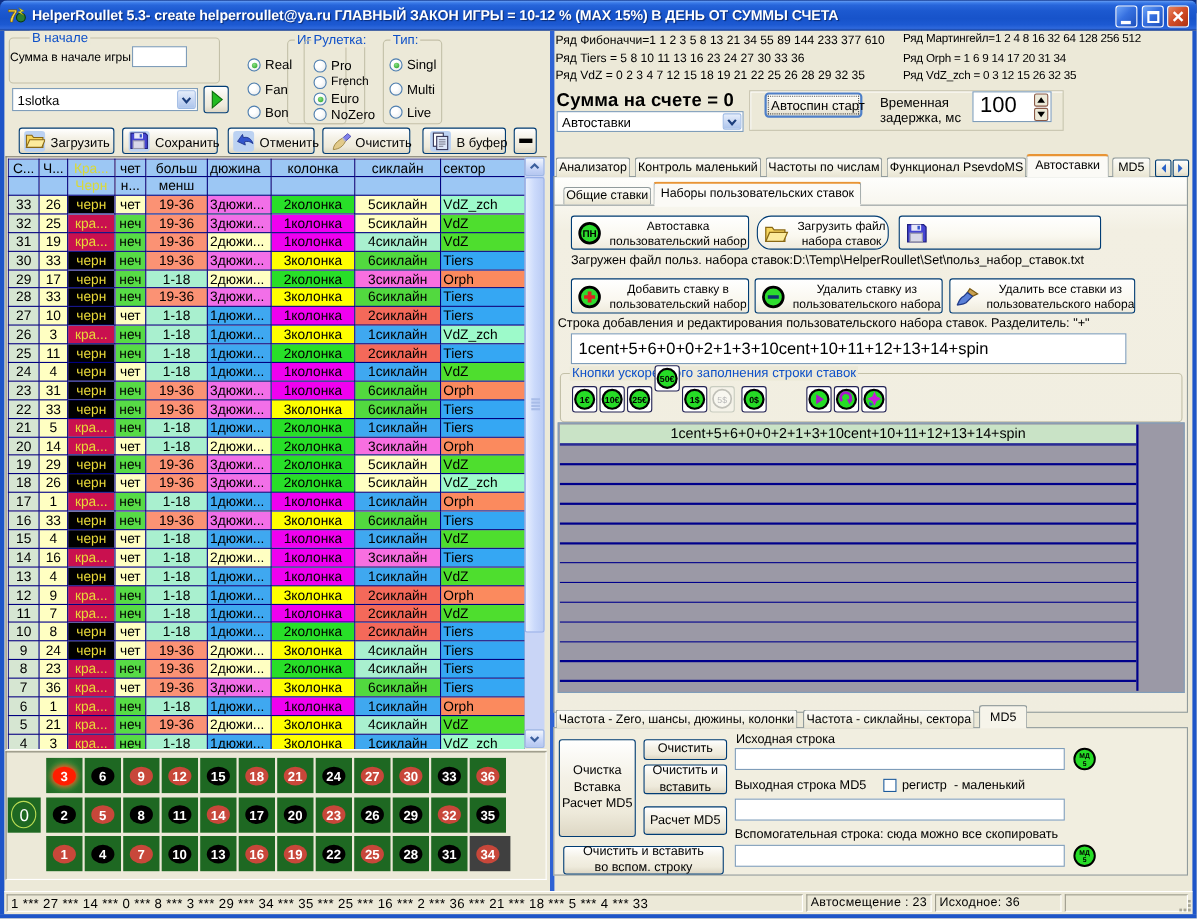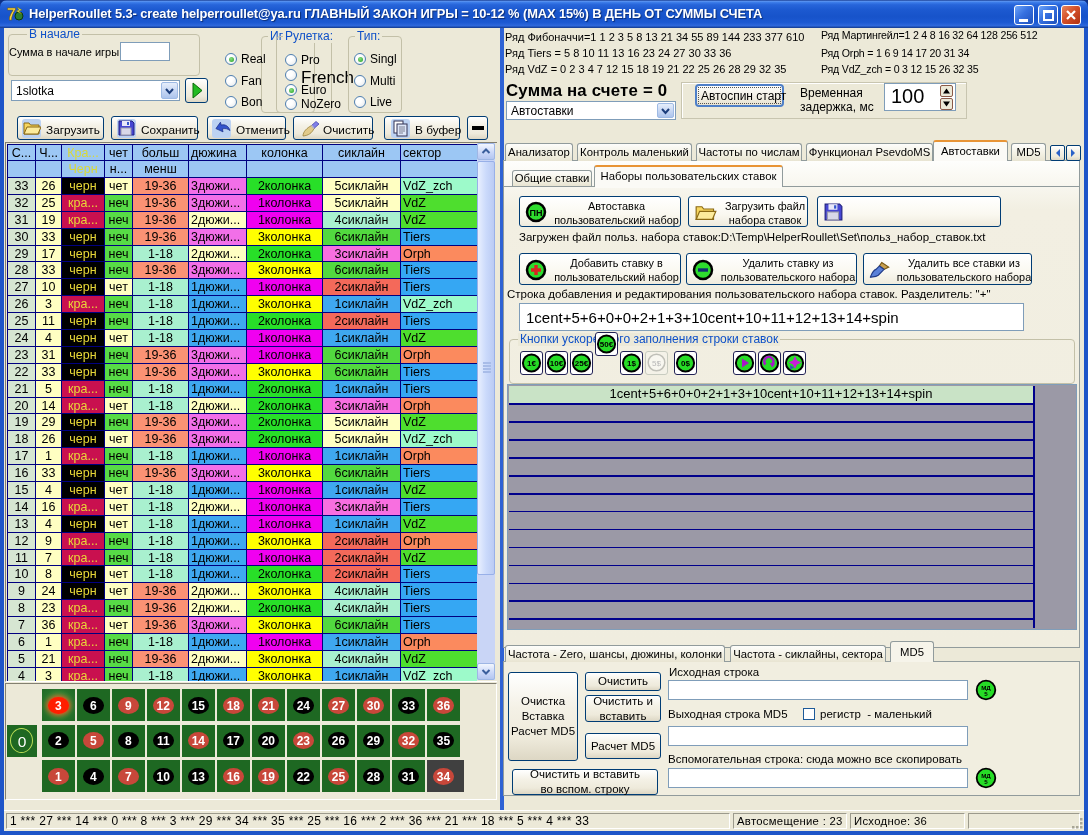--- a/index.html
+++ b/index.html
@@ -65,21 +65,21 @@
 <div class="radio" style="left:225px;top:75px;"></div>
 <div style="position:absolute;left:241px;top:74px;font-size:12px;white-space:nowrap;">Fan</div>
 <div class="radio" style="left:225px;top:96px;"></div>
 <div style="position:absolute;left:241px;top:95px;font-size:12px;white-space:nowrap;">Bon</div>
 <div class="gb" style="position:absolute;left:276px;top:36px;width:56px;height:77px;">
     <div class="gt" style="left:6px;">Рулетка:</div>
   </div>
 <div class="radio" style="left:285px;top:54px;"></div>
 <div style="position:absolute;left:301px;top:53px;font-size:12px;white-space:nowrap;">Pro</div>
 <div class="radio" style="left:285px;top:69px;"></div>
-<div style="position:absolute;left:301px;top:68px;font-size:17px;white-space:nowrap;">French</div>
+<div style="position:absolute;left:301px;top:68px;font-size:11px;white-space:nowrap;">French</div>
 <div class="radio on" style="left:285px;top:84px;"></div>
 <div style="position:absolute;left:301px;top:83px;font-size:12px;white-space:nowrap;">Euro</div>
 <div class="radio" style="left:285px;top:98px;"></div>
 <div style="position:absolute;left:301px;top:97px;font-size:12px;white-space:nowrap;">NoZero</div>
 <div class="gb" style="position:absolute;left:348px;top:36px;width:54px;height:77px;">
     <div class="gt" style="left:6px;">Тип:</div>
   </div>
 <div class="radio on" style="left:354px;top:53px;"></div>
 <div style="position:absolute;left:370px;top:52px;font-size:12px;white-space:nowrap;">Singl</div>
 <div class="radio" style="left:354px;top:75px;"></div>
@@ -734,21 +734,21 @@
 <div style="position:absolute;left:595px;top:184px;width:187px;height:4px;background:#FBFAF6;"></div>
 <div class="b" style="position:absolute;left:519px;top:196px;width:162px;height:31px;background:linear-gradient(180deg,#fff,#FAF8F0 60%,#EFEBDD);">
     <div style="position:absolute;left:5px;top:4px;">
       <svg width="22" height="22">
         <circle cx="11" cy="11" r="9" fill="#2EDC2E" stroke="#000" stroke-width="2.5"></circle>
         <text x="11" y="14.5" font-size="9" font-weight="bold" text-anchor="middle" fill="#000">ПН</text>
       </svg>
     </div>
     <div style="position:absolute;left:31px;top:0;width:131px;height:31px;display:flex;align-items:center;justify-content:center;text-align:center;font-size:10.9px;line-height:14px;">Автоставка<br>пользовательский набор</div>
   </div>
-<div class="b" style="position:absolute;left:688px;top:196px;width:120px;height:31px;background:linear-gradient(180deg,#fff,#FAF8F0 60%,#EFEBDD);">
+<div class="b" style="position:absolute;left:688px;top:196px;width:120px;height:31px;background:linear-gradient(180deg,#fff,#FAF8F0 60%,#EFEBDD);border-radius:13px;">
     <div style="position:absolute;left:6px;top:6px;">
       <svg width="22" height="19" viewBox="0 0 19 16">
         <path d="M1 3 h5 l1.5 2 H16 v9 H1 z" fill="#F7D65E" stroke="#8A6914"></path>
         <path d="M1 14 L4 7 h14 l-3 7 z" fill="#FCEB9C" stroke="#8A6914"></path>
       </svg>
     </div>
     <div style="position:absolute;left:32px;top:0;width:88px;height:31px;display:flex;align-items:center;justify-content:center;text-align:center;font-size:10.9px;line-height:14px;">Загрузить файл<br>набора ставок</div>
   </div>
 <div class="b" style="position:absolute;left:817px;top:196px;width:184px;height:31px;background:linear-gradient(180deg,#fff,#FAF8F0 60%,#EFEBDD);">
     <div style="position:absolute;left:6px;top:6px;">

